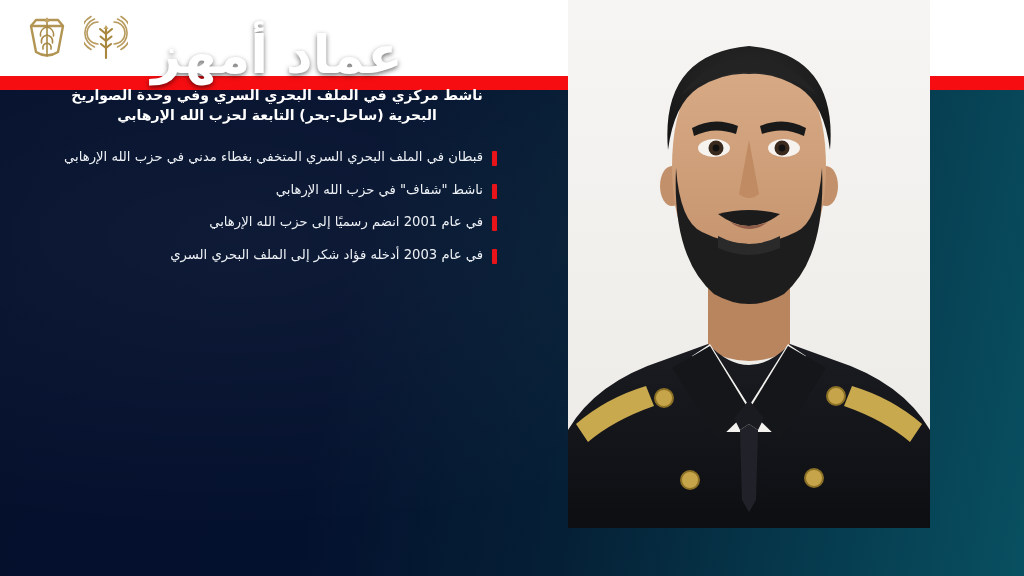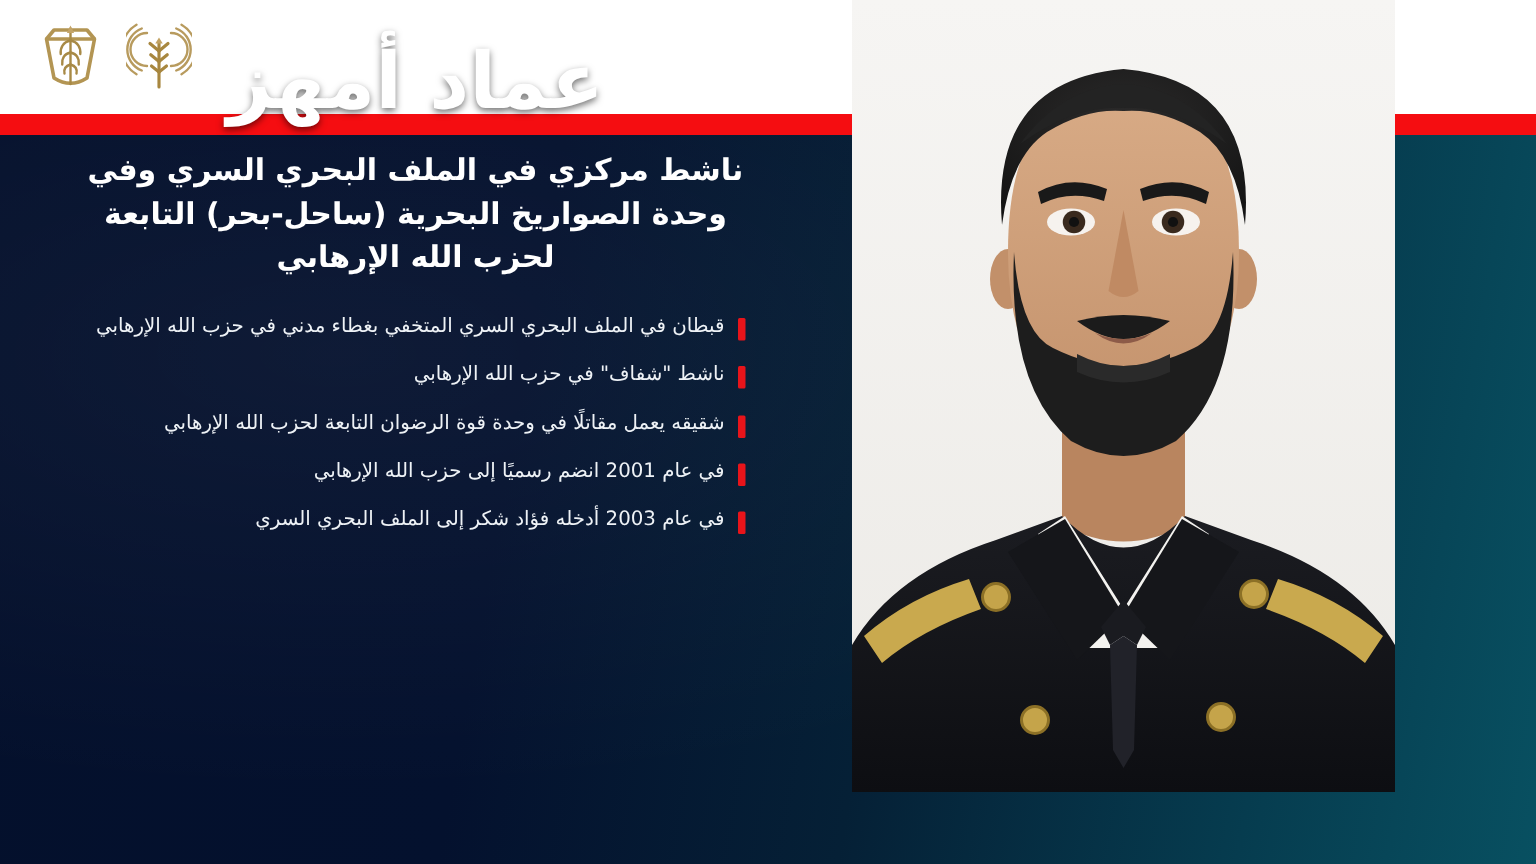--- a/index.html
+++ b/index.html
@@ -69,22 +69,22 @@
     font-size:52px;
     font-weight:bold;
     letter-spacing:0px;
     line-height:1.05;
     color:#ffffff;
     text-shadow:0 2px 5px rgba(0,0,0,.55);
     direction:rtl;
   }
 
   .subtitle {
-    margin-top:16px;
-    font-size:20px;
+    margin-top:2px;
+    font-size:14px;
     font-weight:bold;
     line-height:1.45;
     color:#ffffff;
     direction:rtl;
   }
 
   .bullets {
     margin-top:22px;
     list-style:none;
     direction:rtl;
@@ -260,24 +260,20 @@
       <li class="bullet">
         <span class="marker"></span>
         <span class="bullet-text">قبطان في الملف البحري السري المتخفي بغطاء مدني في حزب الله الإرهابي</span>
       </li>
       <li class="bullet">
         <span class="marker"></span>
         <span class="bullet-text">ناشط "شفاف" في حزب الله الإرهابي</span>
       </li>
       <li class="bullet">
         <span class="marker"></span>
-        <span class="bullet-text">شقيقه يعمل مقاتلًا في وحدة قوة الرضوان التابعة لحزب الله الإرهابي</span>
-      </li>
-      <li class="bullet">
-        <span class="marker"></span>
         <span class="bullet-text">في عام 2001 انضم رسميًا إلى حزب الله الإرهابي</span>
       </li>
       <li class="bullet">
         <span class="marker"></span>
         <span class="bullet-text">في عام 2003 أدخله فؤاد شكر إلى الملف البحري السري</span>
       </li>
     </ul>
 
   </div>
 

